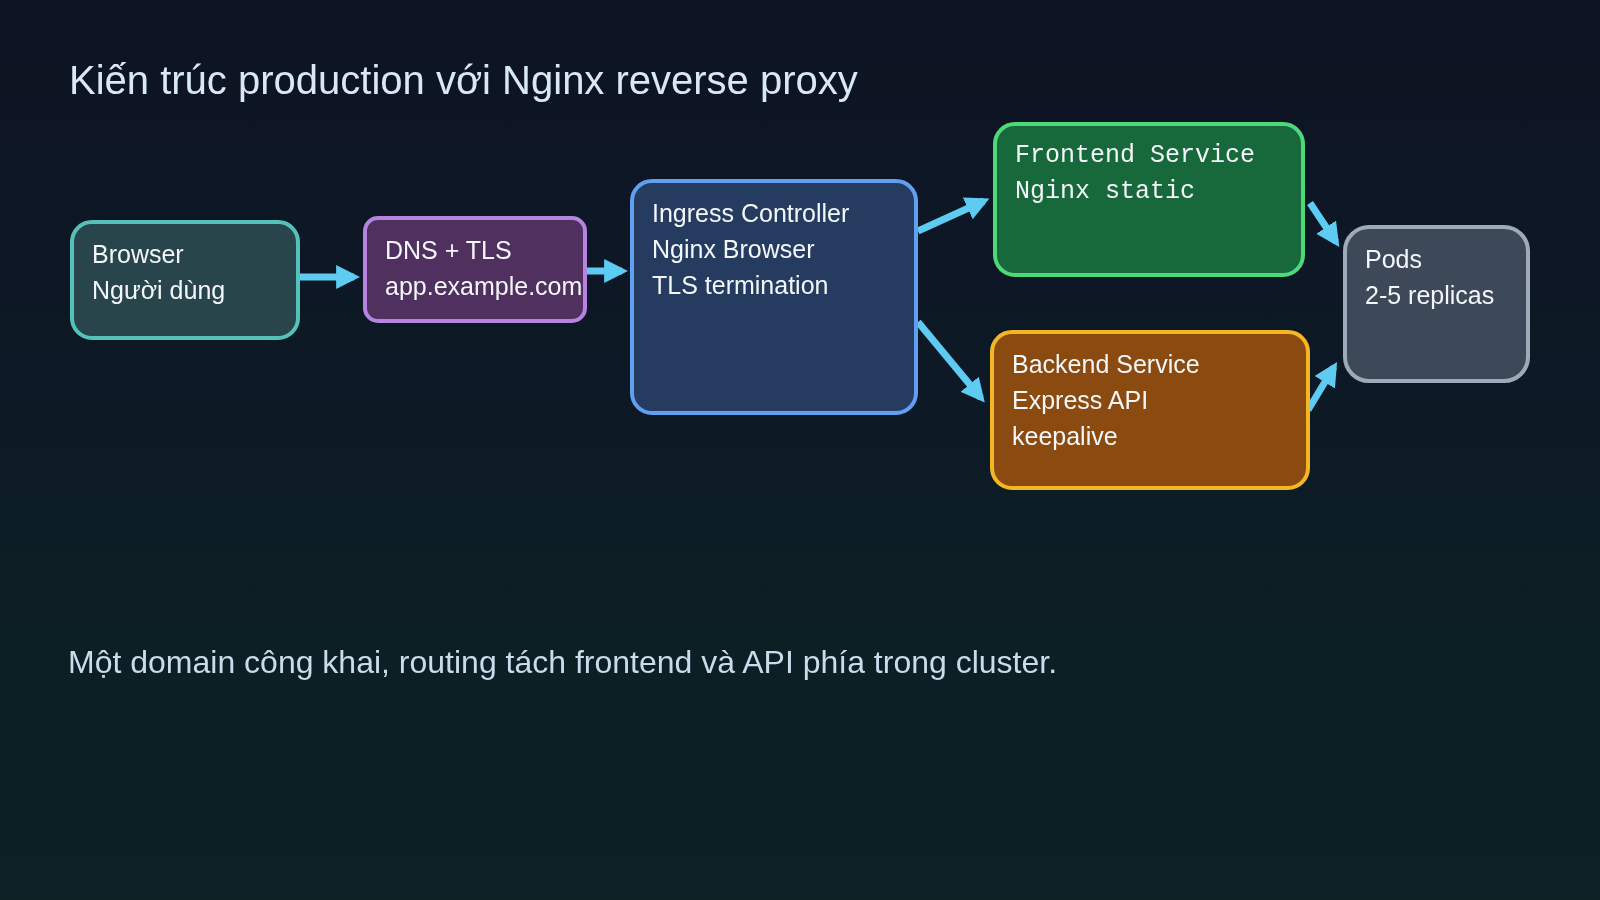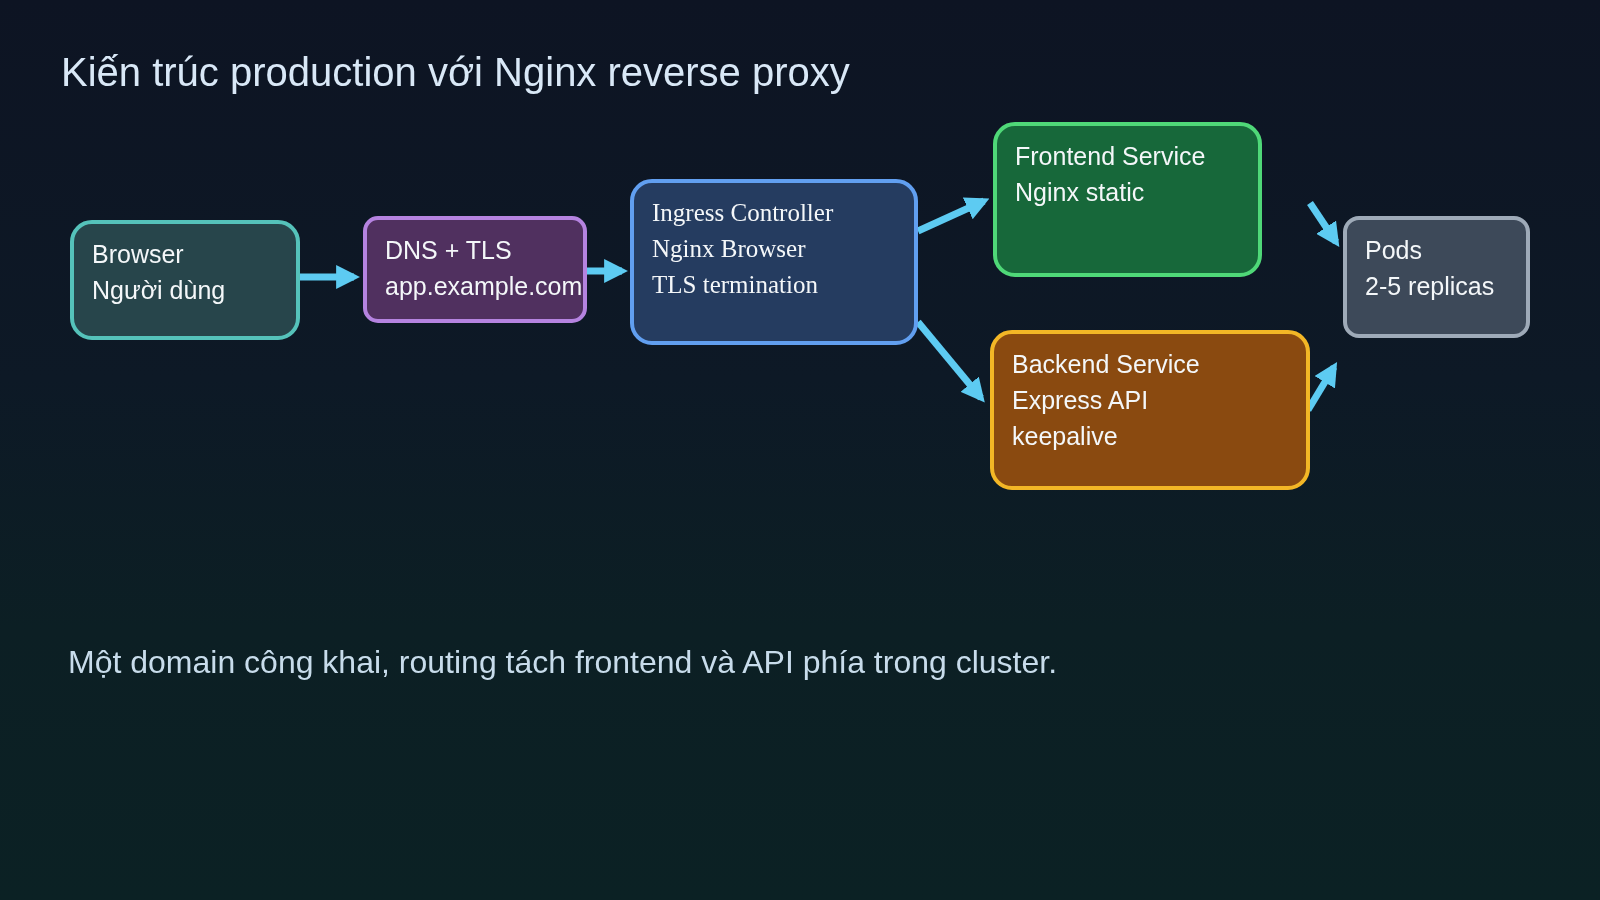--- a/index.html
+++ b/index.html
@@ -12,21 +12,21 @@
     width: 1600px;
     height: 900px;
     overflow: hidden;
     background: linear-gradient(180deg, #0d1423 0%, #0d1926 42%, #0c1f24 70%, #0b2124 100%);
     font-family: "Liberation Sans", sans-serif;
   }
   .diagram-title {
     position: absolute;
     left: 57px;
     top: 46px;
-    margin: 4px;
+    margin: 12px;
     font-size: 40px;
     font-weight: 400;
     color: #d9e8f7;
     white-space: nowrap;
   }
   .edges-layer {
     position: absolute;
     left: 0;
     top: 0;
     width: 1600px;
@@ -39,24 +39,24 @@
     border: 4px solid;
     border-radius: 22px;
     padding: 12px 18px;
     color: #f4f7f9;
     font-size: 25px;
     line-height: 36px;
     white-space: nowrap;
   }
   .node-browser  { left: 70px;   top: 220px; width: 230px; height: 120px; background: #27454b; border-color: #55c2ba; }
   .node-dns      { left: 363px;  top: 216px; width: 224px; height: 107px; background: #50305f; border-color: #b583e0; border-radius: 15px; }
-  .node-ingress  { left: 630px;  top: 179px; width: 288px; height: 166px; background: #253c60; border-color: #619ff0; font-family: Liberation Serif, serif; }
-  .node-frontend { left: 993px;  top: 122px; width: 269px; height: 155px; background: #17683a; border-color: #4fd878; }
+  .node-ingress  { left: 630px;  top: 179px; width: 288px; height: 236px; background: #253c60; border-color: #619ff0; }
+  .node-frontend { left: 993px;  top: 122px; width: 312px; height: 155px; background: #17683a; border-color: #4fd878; font-family: Liberation Mono, monospace; }
   .node-backend  { left: 990px;  top: 330px; width: 320px; height: 160px; background: #8a4a10; border-color: #f3b726; }
-  .node-pods     { left: 1343px; top: 216px; width: 187px; height: 122px; background: #3d4959; border-color: #9eaab8; border-radius: 16px; }
+  .node-pods     { left: 1343px; top: 225px; width: 187px; height: 158px; background: #3d4959; border-color: #9eaab8; border-radius: 26px; }
   .note {
     position: absolute;
     left: 68px;
     margin: 0;
     font-size: 32px;
     color: #c8dceb;
     white-space: nowrap;
   }
   .note-1 { top: 644px; }
   .note-2 { top: 692px; }

